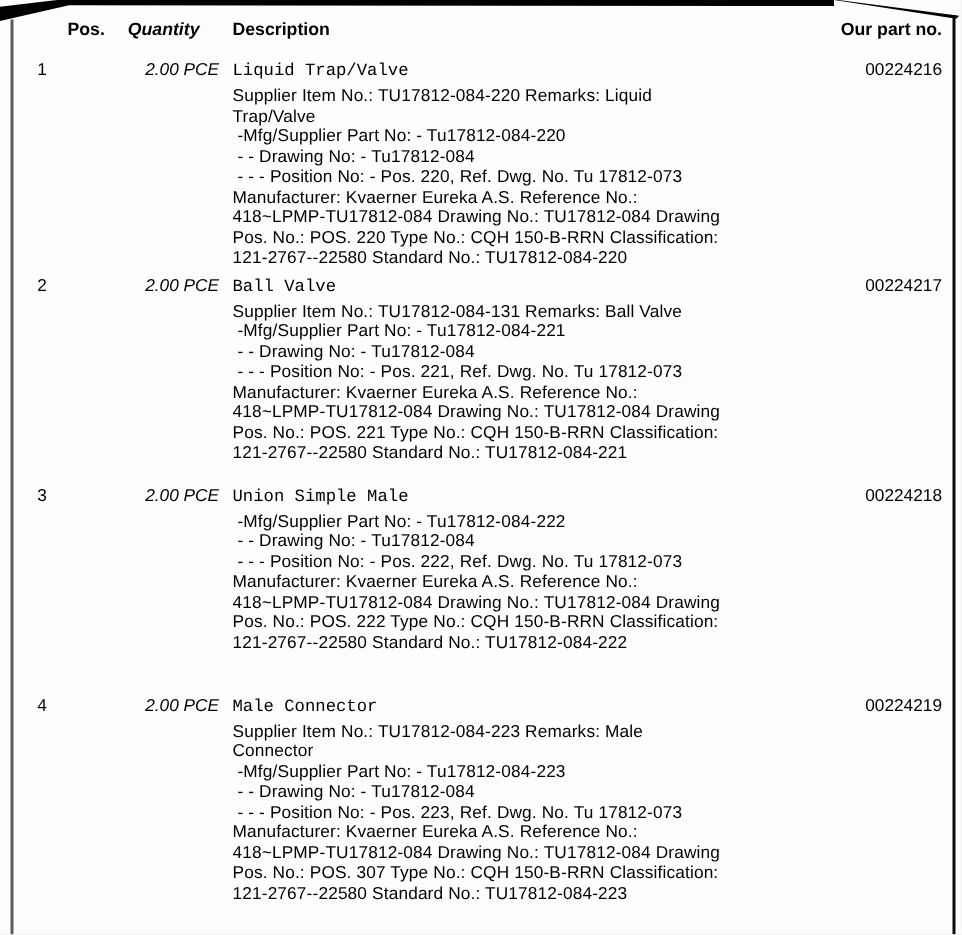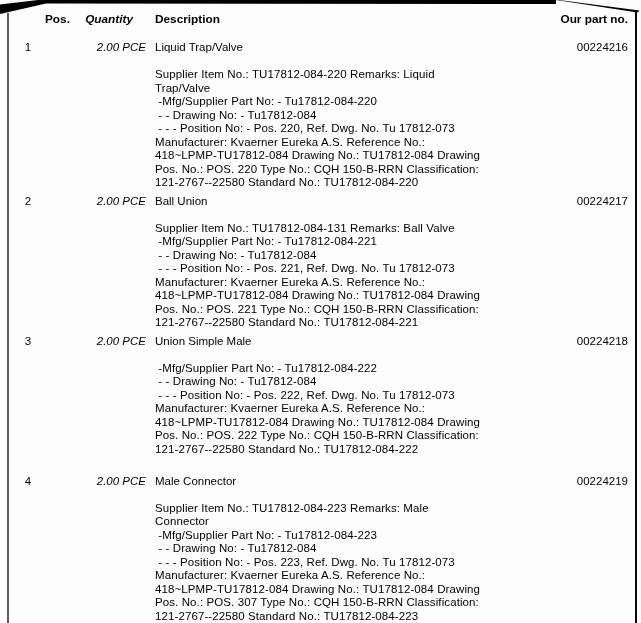--- a/index.html
+++ b/index.html
@@ -67,22 +67,23 @@
     white-space: pre;
   }
   .row {
     min-height: 136px;
     margin-bottom: 4px;
   }
   .title {
     font-size: 11.5px;
     line-height: 15px;
     white-space: pre;
+    font-family: Liberation Mono, monospace;
   }
-  .details { margin-top: 13px; }
+  .details { margin-top: 3px; }
   .detail-line {
     font-size: 11.5px;
     line-height: 13.5px;
     white-space: pre;
     letter-spacing: 0.1px;
   }
 </style>
 </head>
 <body>
 
@@ -121,21 +122,21 @@
               <div class="detail-line">121-2767--22580 Standard No.: TU17812-084-220</div>
             </div>
     </div>
     <div class="c-part val">00224216</div>
   </div>
 
   <div class="row">
     <div class="c-pos val">2</div>
     <div class="c-qty val">2.00 PCE</div>
     <div class="c-desc">
-      <div class="title">Ball Union</div>
+      <div class="title">Ball Valve</div>
       <div class="details">
               <div class="detail-line">Supplier Item No.: TU17812-084-131 Remarks: Ball Valve</div>
               <div class="detail-line"> -Mfg/Supplier Part No: - Tu17812-084-221</div>
               <div class="detail-line"> - - Drawing No: - Tu17812-084</div>
               <div class="detail-line"> - - - Position No: - Pos. 221, Ref. Dwg. No. Tu 17812-073</div>
               <div class="detail-line">Manufacturer: Kvaerner Eureka A.S. Reference No.:</div>
               <div class="detail-line">418~LPMP-TU17812-084 Drawing No.: TU17812-084 Drawing</div>
               <div class="detail-line">Pos. No.: POS. 221 Type No.: CQH 150-B-RRN Classification:</div>
               <div class="detail-line">121-2767--22580 Standard No.: TU17812-084-221</div>
             </div>

